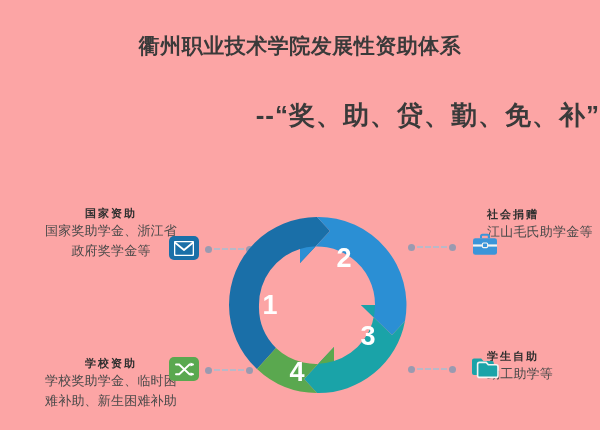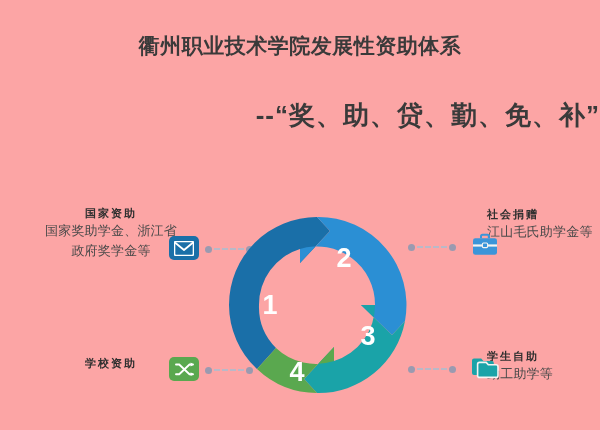--- a/index.html
+++ b/index.html
@@ -142,20 +142,21 @@
     <span class="line1">--“奖、助、贷、勤、免、补”</span>
   </div>
 
   <div class="callout left" id="callout-national">
     <div class="c-title">国家资助</div>
     <div class="c-desc">国家奖助学金、浙江省政府奖学金等</div>
   </div>
 
   <div class="callout left" id="callout-school">
     <div class="c-title">学校资助</div>
+    <div class="c-desc">学校奖助学金、临时困难补助、新生困难补助</div>
   </div>
 
   <div class="callout right" id="callout-social">
     <div class="c-title">社会捐赠</div>
     <div class="c-desc">江山毛氏助学金等</div>
   </div>
 
   <div class="callout right" id="callout-self">
     <div class="c-title">学生自助</div>
     <div class="c-desc">勤工助学等</div>

